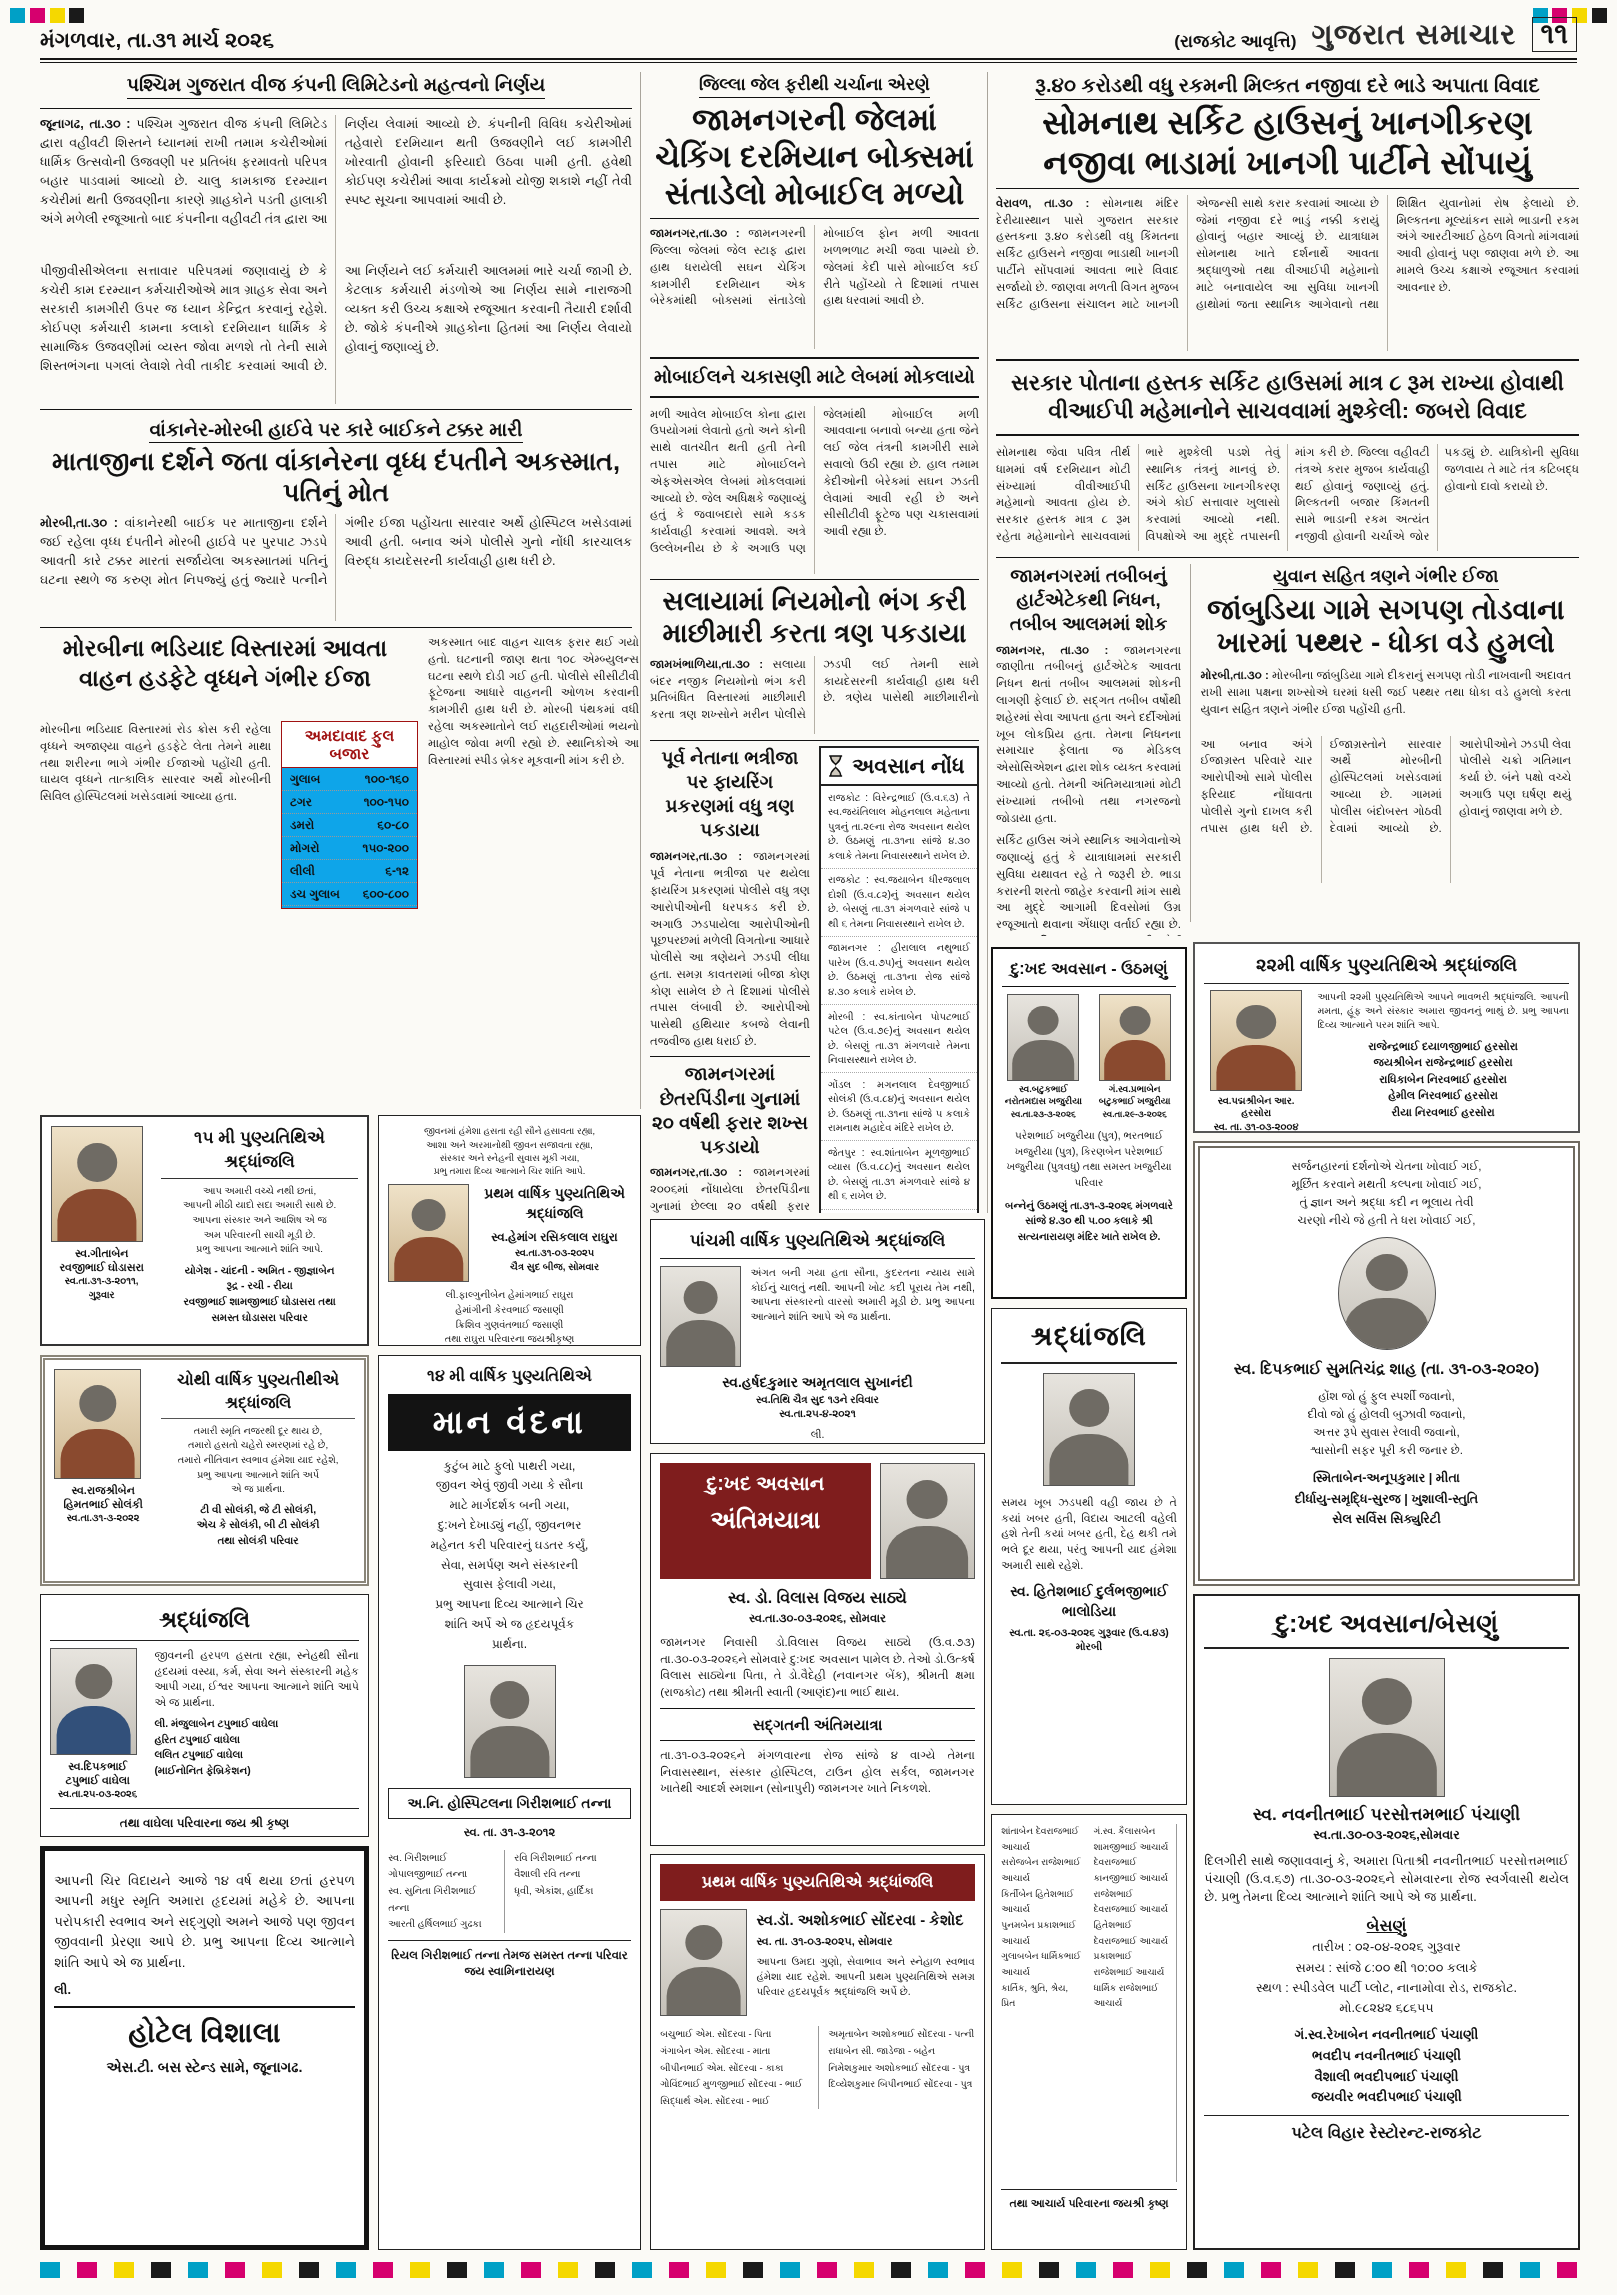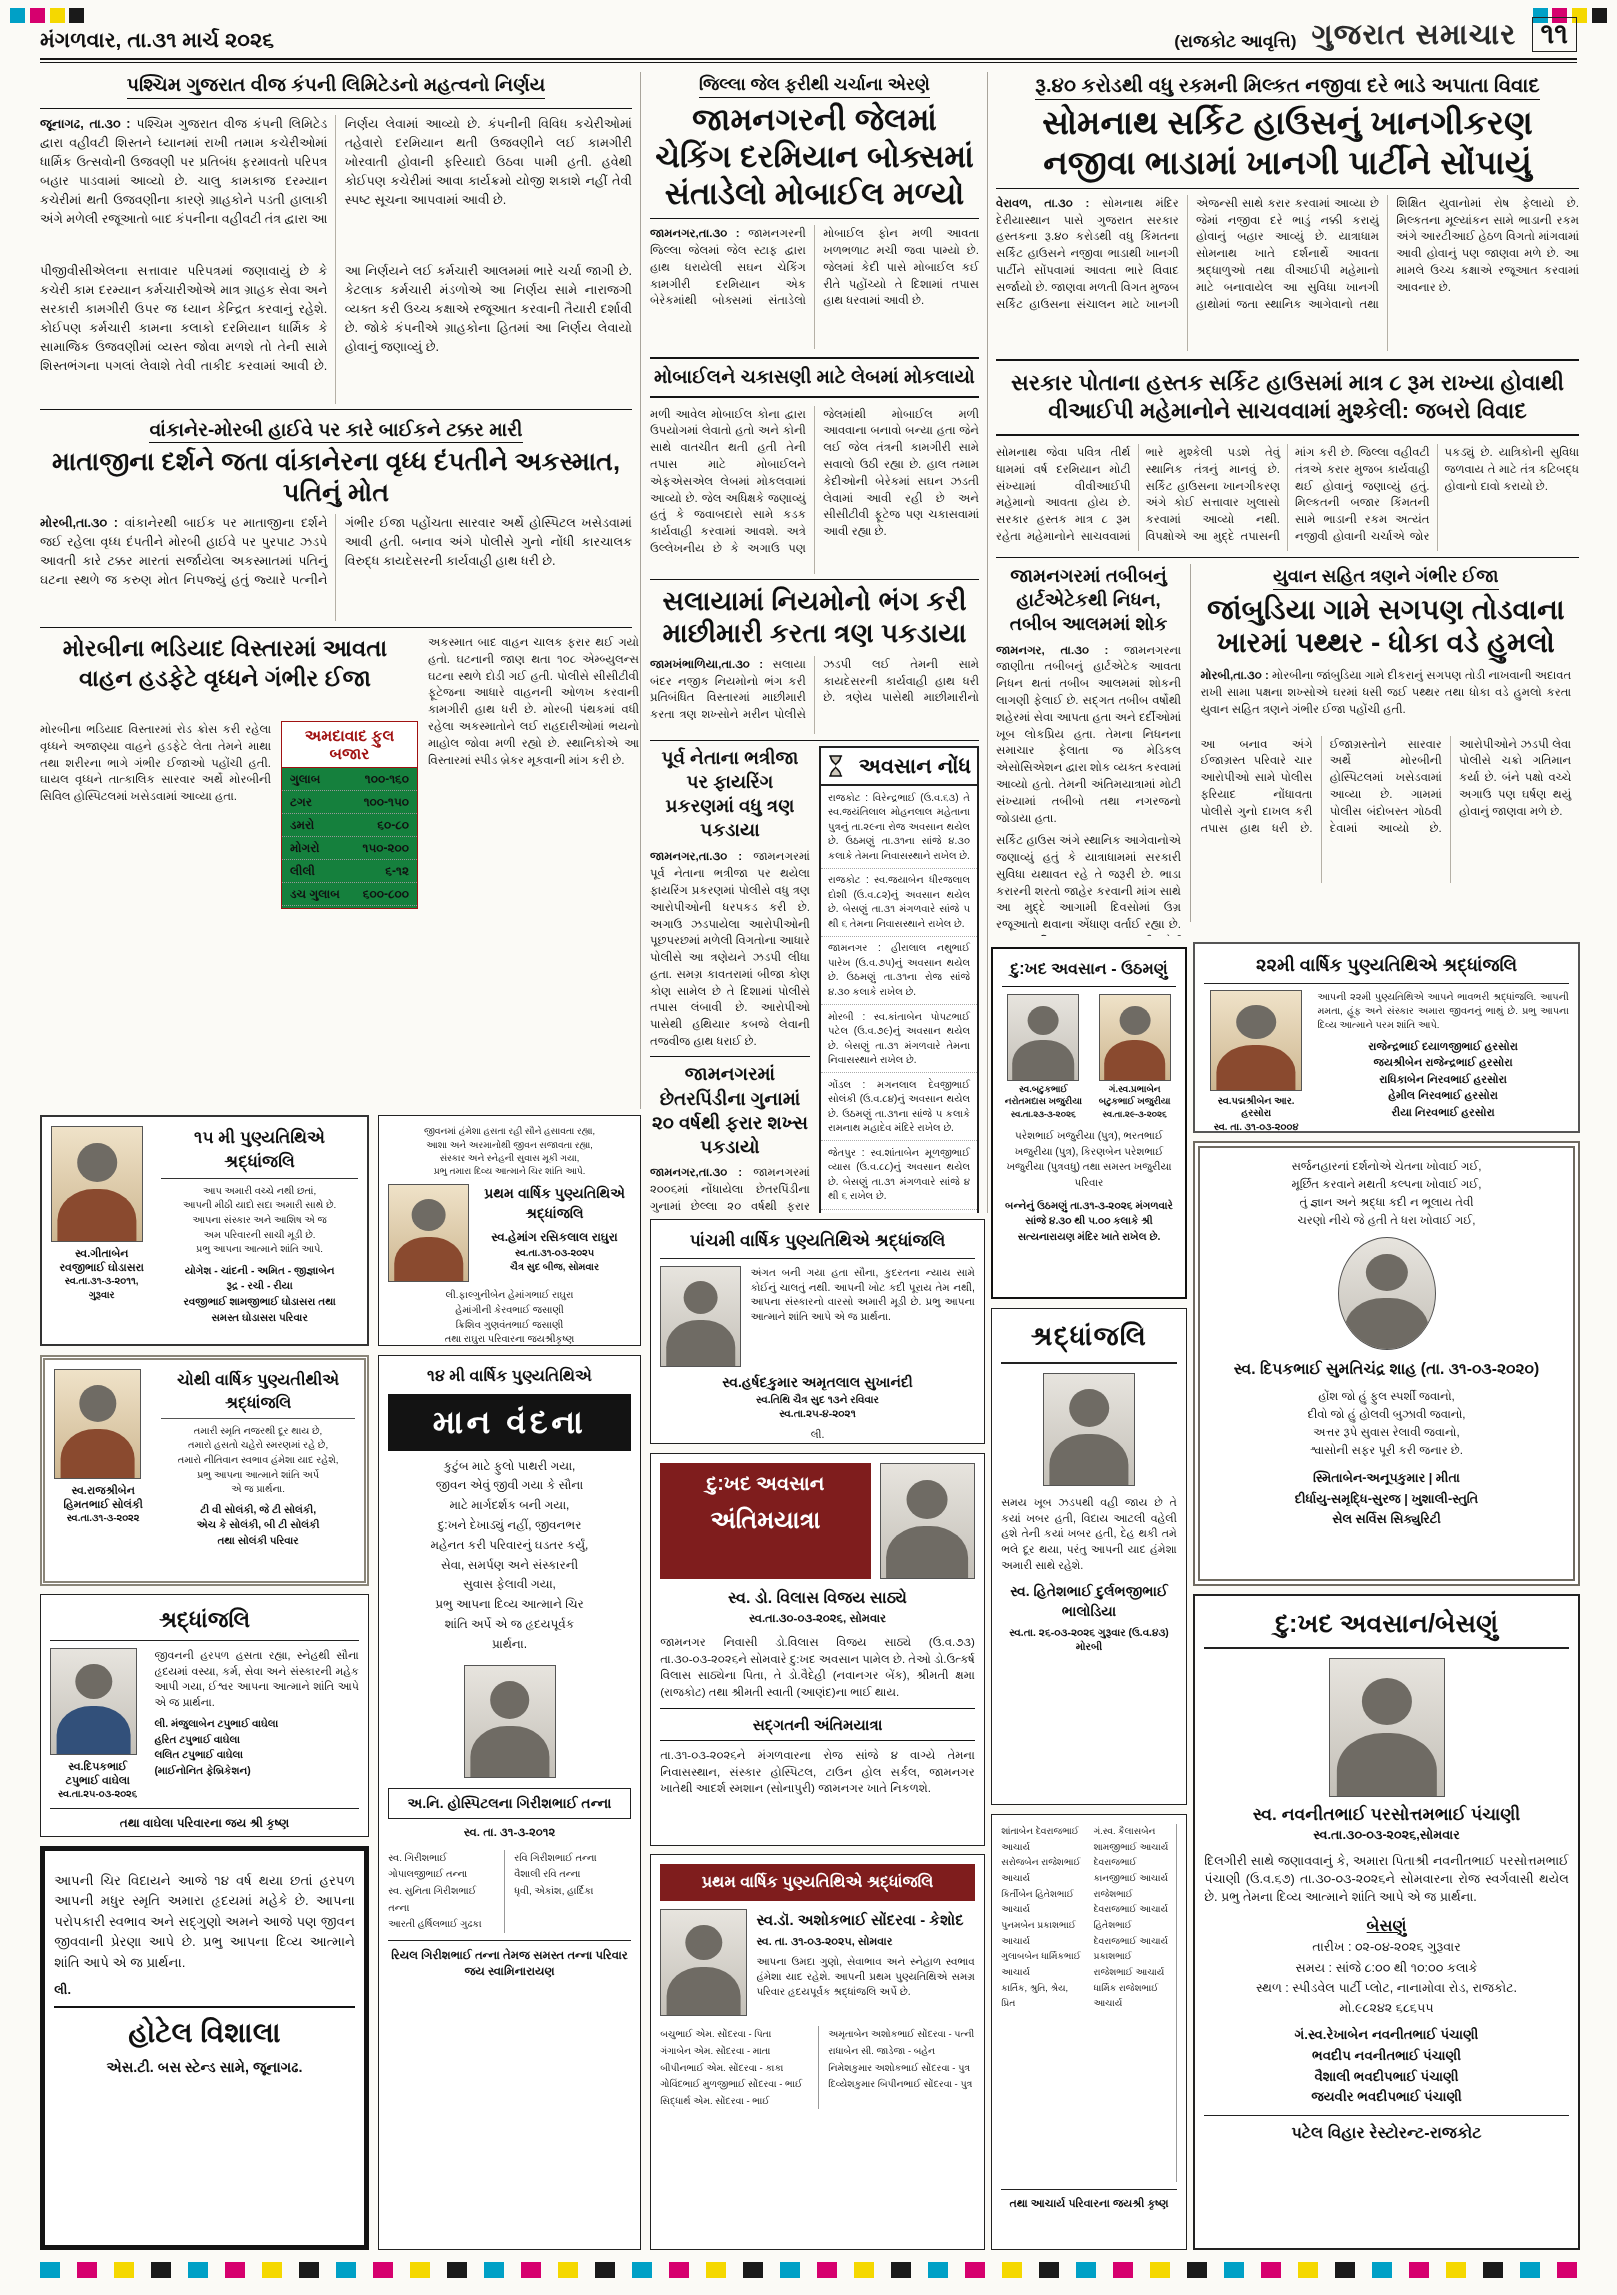--- a/index.html
+++ b/index.html
@@ -37,28 +37,28 @@
   .sub2{font-size:21px;font-weight:800;text-align:center;padding:5.8px 2.3px;line-height:1.3}
   .bdy{font-size:12.7px;line-height:1.5;text-align:justify}
   .bdy-s{font-size:11.6px;line-height:1.45;text-align:justify}
   .c2{column-count:2;column-gap:17.3px;column-rule:0.6px solid #b5b0a6}
   .c3{column-count:3;column-gap:17.3px;column-rule:0.6px solid #b5b0a6}
   .c4{column-count:4;column-gap:15px;column-rule:0.6px solid #b5b0a6}
   .dl{font-weight:800}.dl::after{content:" : "}
   .thinrule{border-top:1.7px solid #141414;margin:5.8px 0}
   .prel{white-space:pre-line}
   
-  .fbox{position:absolute;border:1.7px solid #a01212;background:#15803d}
+  .fbox{position:absolute;border:1.7px solid #a01212;background:#0ea5e9}
   .fbox .ft{background:#fff;color:#a01212;font-size:15.6px;font-weight:800;text-align:center;
             border-bottom:1.7px solid #a01212;padding:4.6px 2.3px}
   .frow{display:flex;justify-content:space-between;font-size:12px;font-weight:700;
         padding:4px 8px;border-bottom:0.6px dotted #999}
   
   .avbox{border:2.3px double #222;height:100%;background:#fff;overflow:hidden}
-  .avhead{display:flex;align-items:center;justify-content:space-between;gap:8px;
+  .avhead{display:flex;align-items:center;justify-content:flex-start;gap:8px;
           border-bottom:2.3px double #222;padding:5.8px}
   .avhead .t{font-size:21px;font-weight:800}
   .aventry{font-size:10px;line-height:1.45;text-align:justify;padding:4.6px 7px;
            border-bottom:0.6px dotted #aaa}
   
   .ad{position:absolute;background:#fff;border:1.7px solid #222;padding:9.2px;overflow:hidden;
       font-size:11px;line-height:1.42}
   .hdr{font-weight:800;text-align:center}
   .flexr{display:flex;gap:9.2px}
   .tc{text-align:center}.bold{font-weight:800}.just{text-align:justify}

